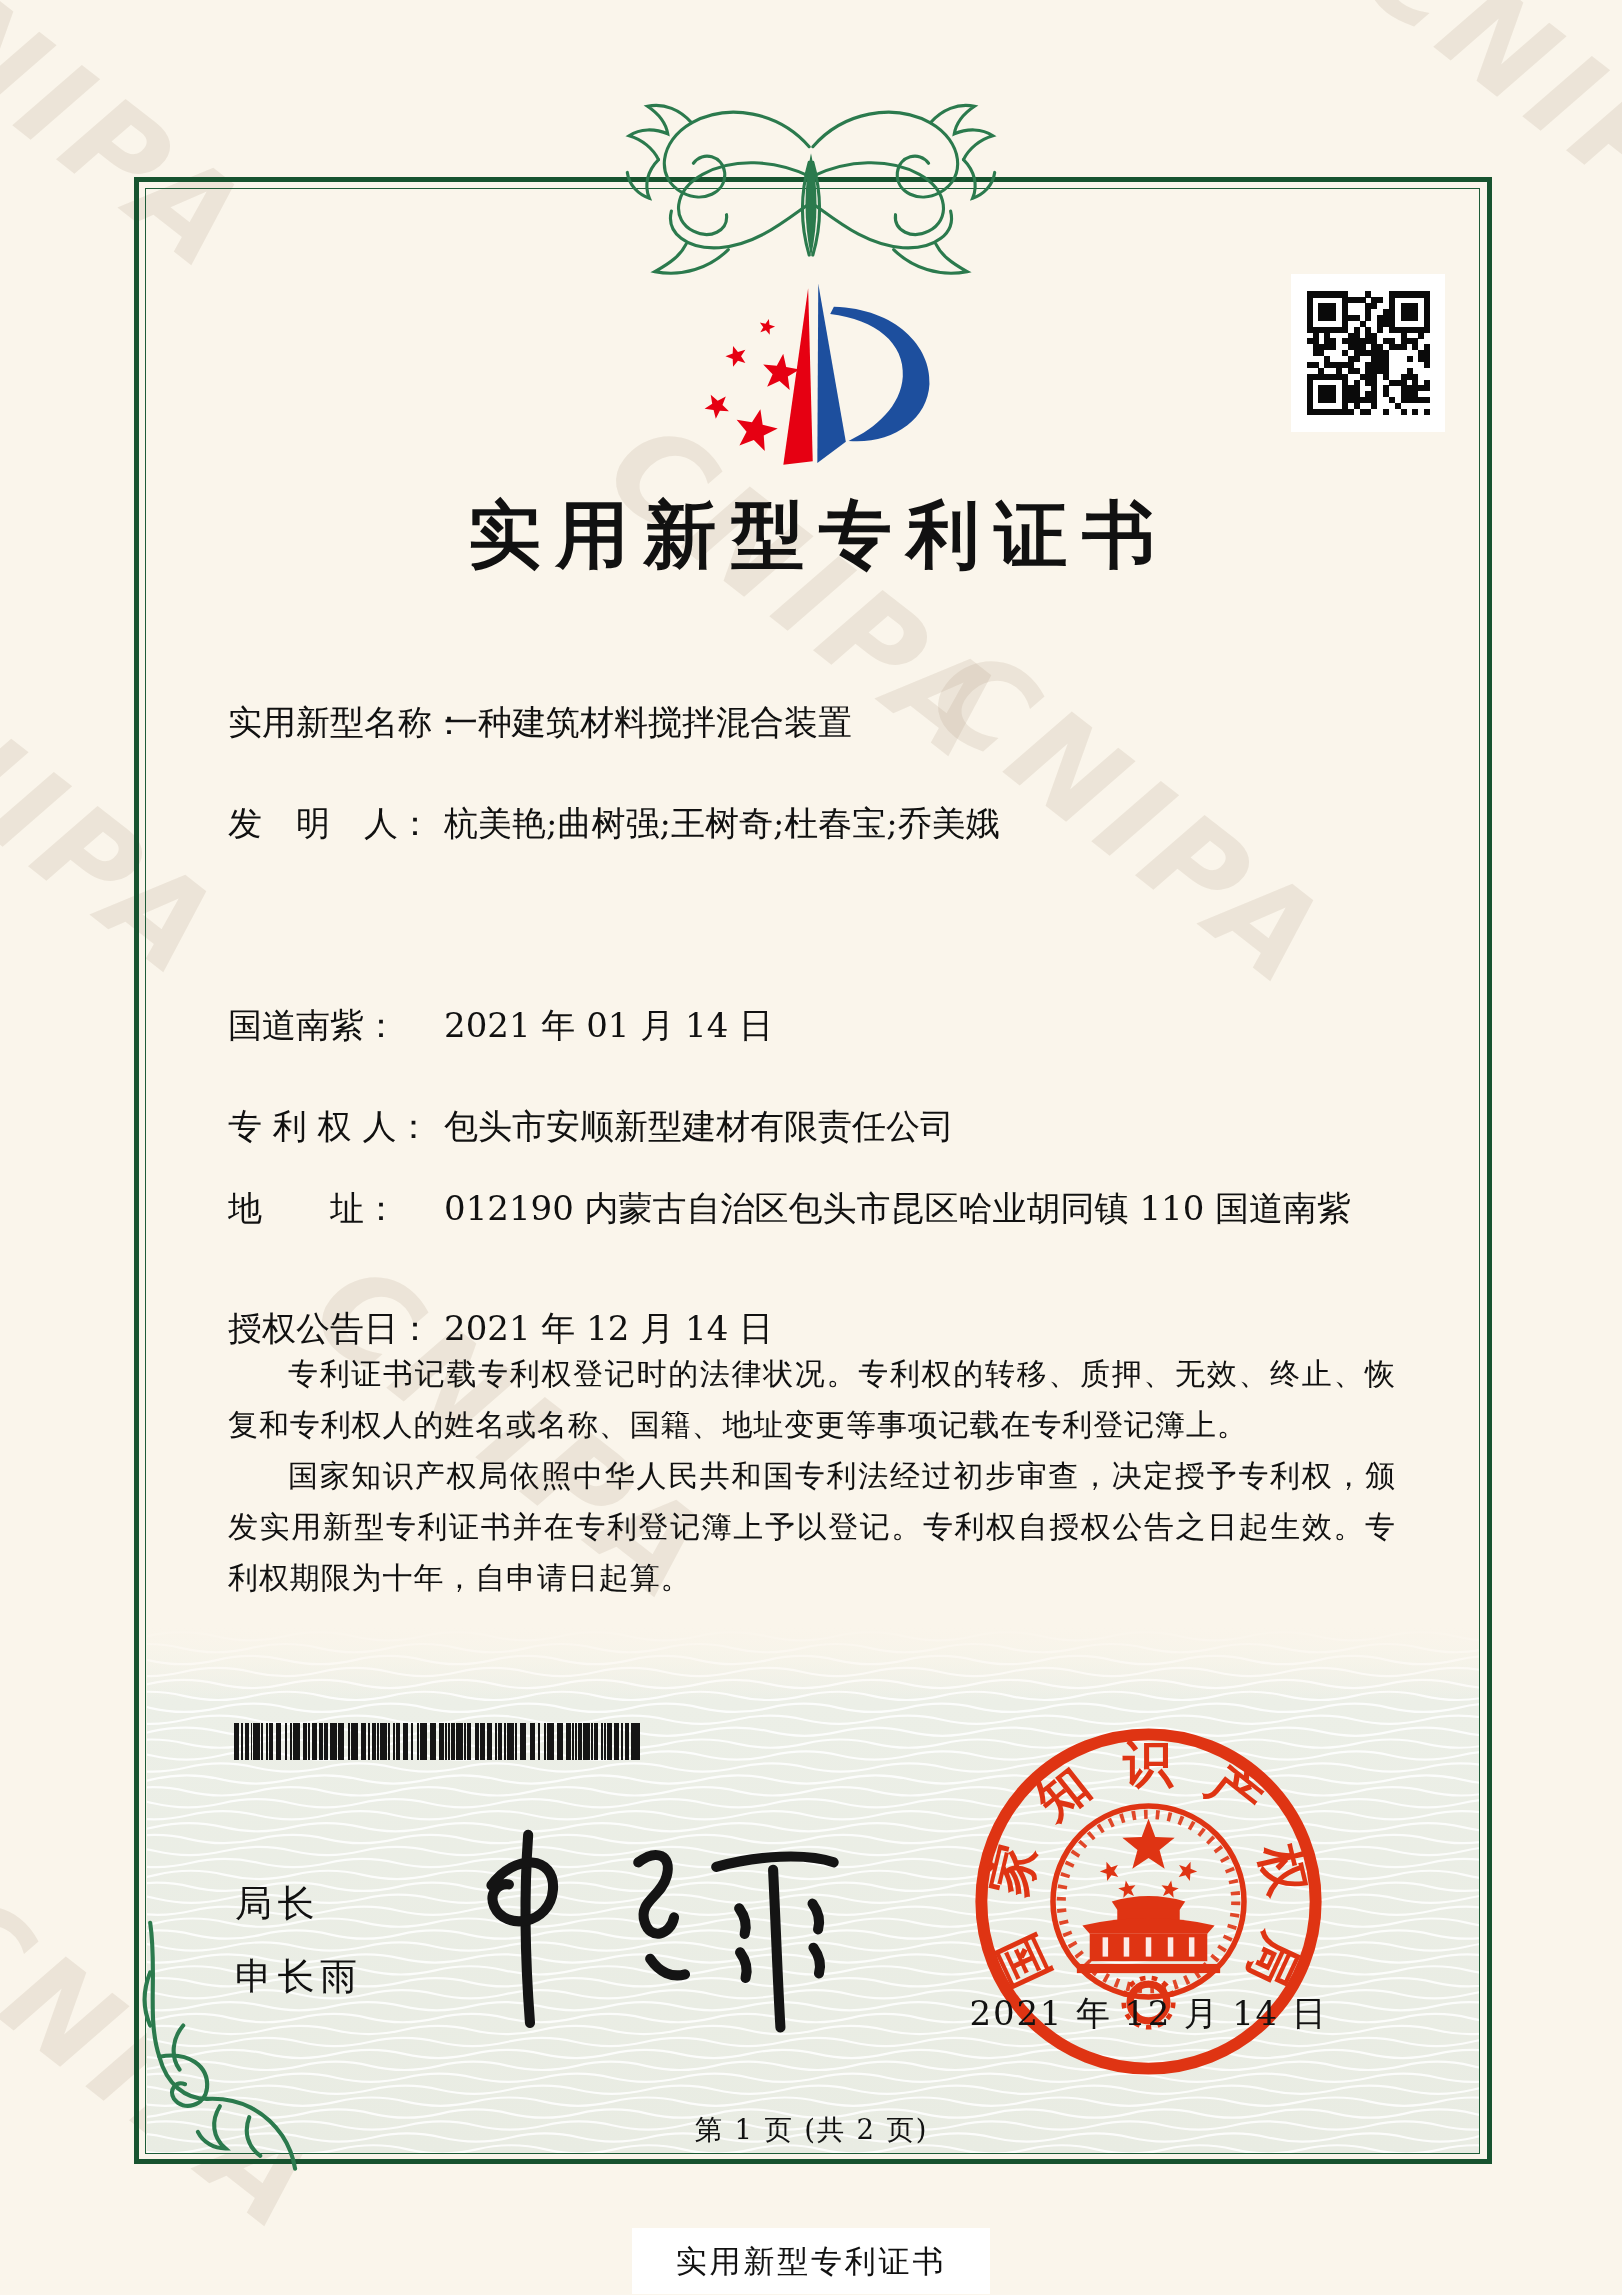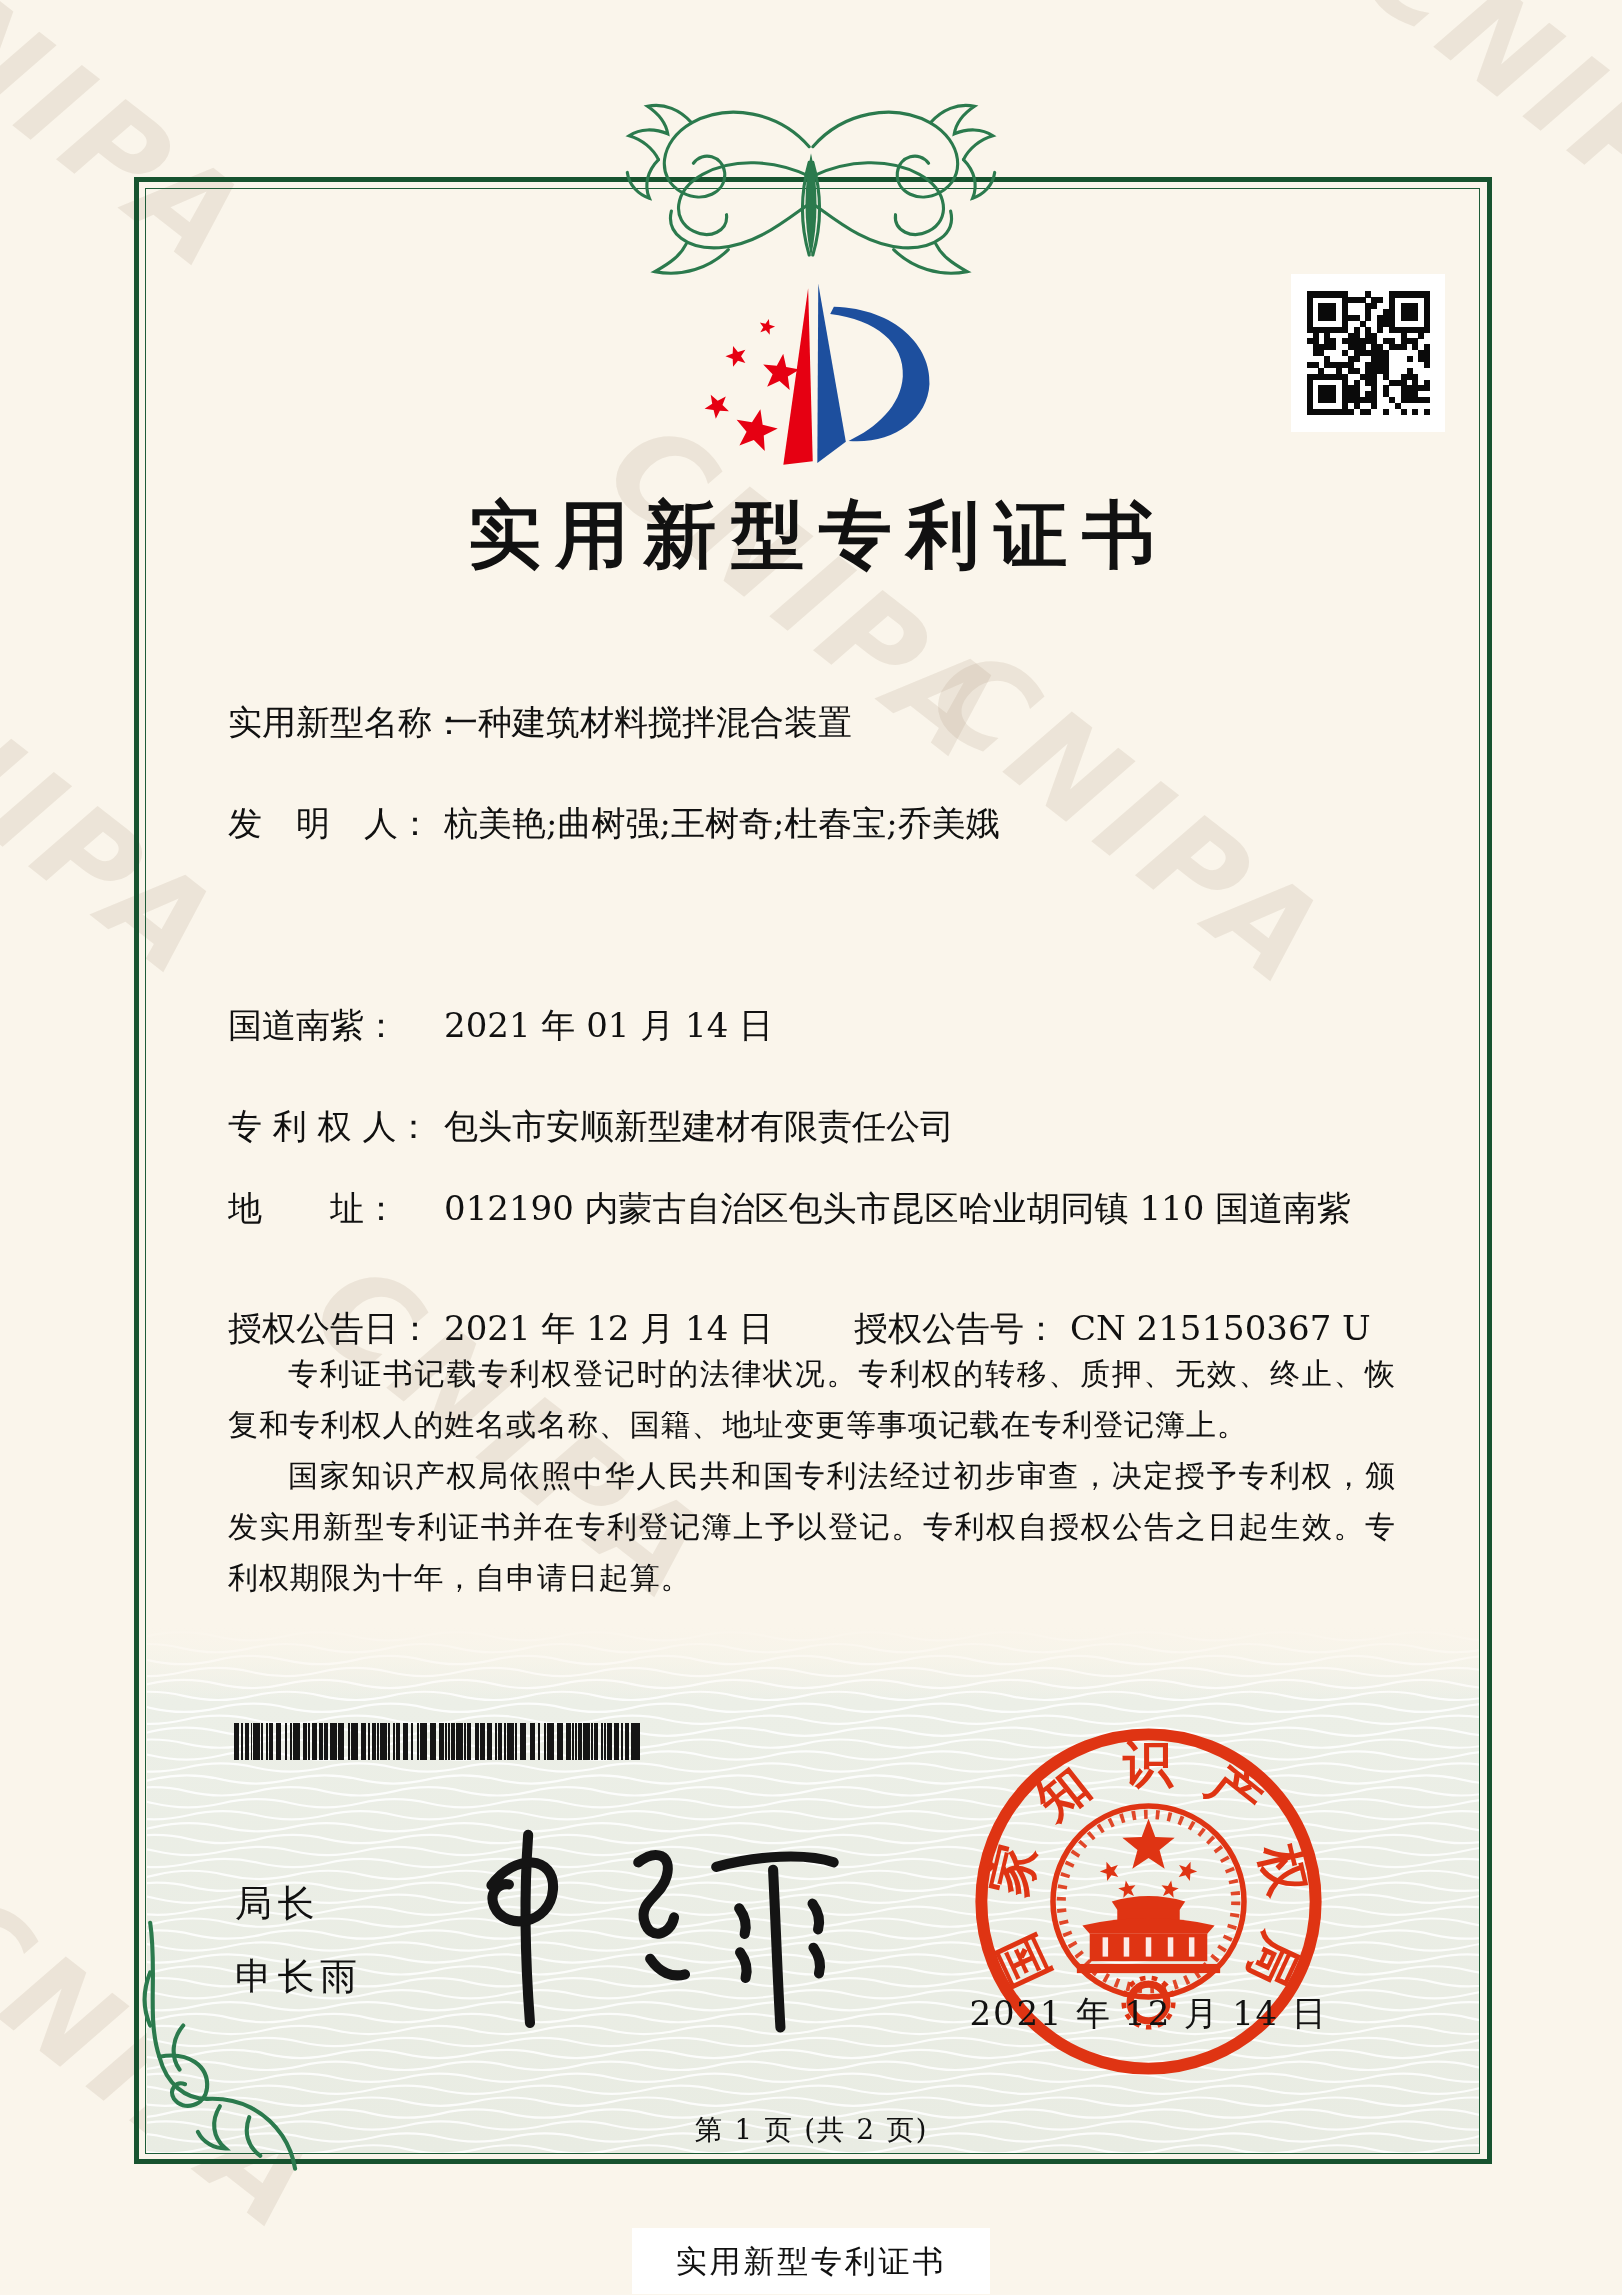--- a/index.html
+++ b/index.html
@@ -431,23 +431,20 @@
   </div>
   <div class="row" style="top:1104px">
     <span class="lbl">专 利 权 人：</span><span>包头市安顺新型建材有限责任公司</span>
   </div>
   <div class="row" style="top:1186px">
     <span class="lbl">地　　址：</span><span>012190 内蒙古自治区包头市昆区哈业胡同镇 110 国道南紫</span>
   </div>
   <div class="row" style="top:1306px">
     <span class="lbl">授权公告日：</span><span>2021 年 12 月 14 日</span>
   </div>
-  <div class="row2" style="top:1306px">
-    <span class="lbl">授权公告号：</span><span>CN 215150367 U</span>
-  </div>
 
   <div class="body-text">
     <p>专利证书记载专利权登记时的法律状况。专利权的转移、质押、无效、终止、恢复和专利权人的姓名或名称、国籍、地址变更等事项记载在专利登记簿上。</p>
     <p>国家知识产权局依照中华人民共和国专利法经过初步审查，决定授予专利权，颁发实用新型专利证书并在专利登记簿上予以登记。专利权自授权公告之日起生效。专利权期限为十年，自申请日起算。</p>
   </div>
 
   <div class="barcode" id="barcode">
       <i style="left: 0px; width: 5.2px;"></i>
       <i style="left: 7.3px; width: 1.7px;"></i>
       <i style="left: 11px; width: 3.5px;"></i>

